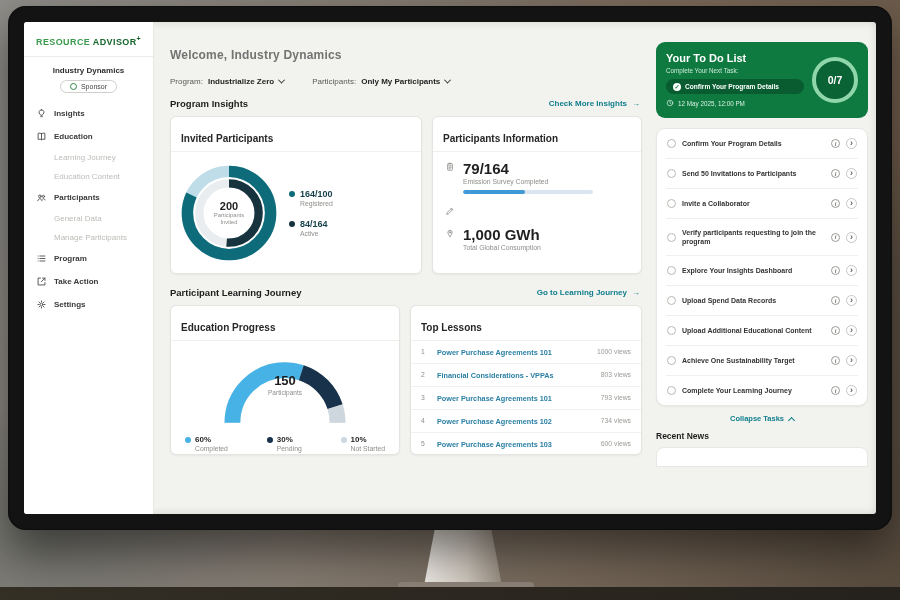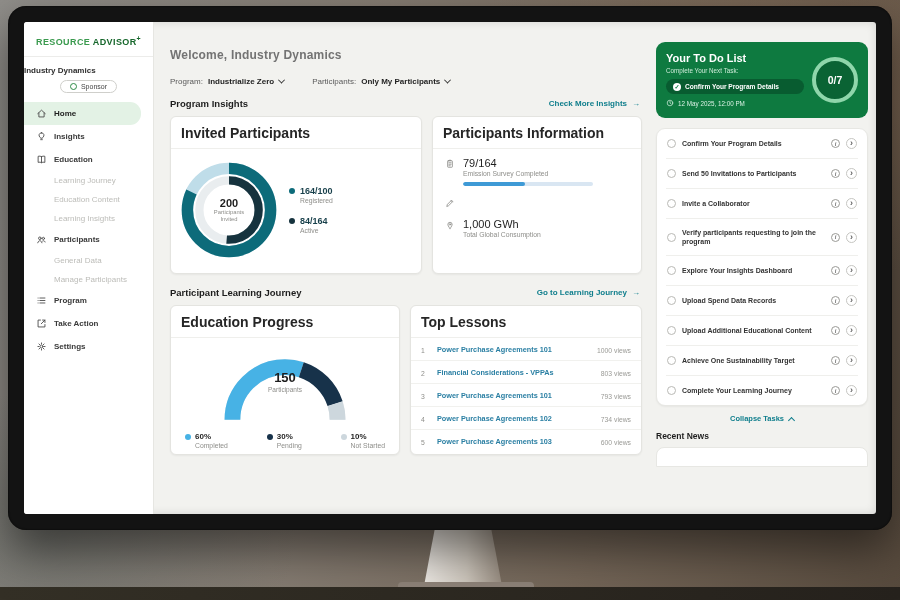--- a/index.html
+++ b/index.html
@@ -17,21 +17,21 @@
 
   .monitor{position:absolute;left:8px;top:6px;width:884px;height:524px;background:#131313;
     border-radius:18px;padding:16px;box-shadow:0 20px 45px rgba(0,0,0,.5), inset 0 0 2px #000;}
   .screen{position:relative;width:100%;height:100%;background:#f2f2ef;border-radius:3px;overflow:hidden;
     display:flex;box-shadow:inset 0 0 10px rgba(0,0,0,.12);font-size:8px;color:#333}
 
   
   .sidebar{width:130px;min-width:130px;background:#fff;border-right:1px solid #e6e6e2;padding-top:10px}
   .logo{padding:3px 12px 9px;font-size:9px;font-weight:bold;letter-spacing:.4px;border-bottom:1px solid #ececea;white-space:nowrap}
   .logo .l1{color:#3a9a4e}.logo .l2{color:#17672c}.logo sup{color:#17672c;font-size:7px}
-  .org{text-align:left;font-size:8px;font-weight:bold;color:#2e2e2e;margin-top:9px}
+  .org{text-align:center;font-size:8px;font-weight:bold;color:#2e2e2e;margin-top:9px}
   .sponsor{margin:5px auto 9px;display:flex;align-items:center;gap:4px;border:1px solid #cfcfcb;border-radius:10px;
     background:#fff;padding:2px 9px;font-size:7px;color:#444;cursor:pointer}
   .spon-dot{width:7px;height:7px;border-radius:50%;border:1.5px solid #2e8b47}
   .nav-item{display:flex;align-items:center;gap:7px;padding:6px 12px;font-size:8px;color:#3a3a3a;font-weight:700;cursor:pointer}
   .nav-item.sub{padding:5px 12px 5px 30px;color:#bcbcb8;font-weight:400}
   .nav-item.active{background:#e3f2e5;border-radius:0 11px 11px 0;margin-right:12px;color:#1e1e1e}
   .nav-icon{width:11px;height:11px;display:inline-flex;color:#4a4a4a;flex:none}
   .nav-icon svg{width:11px;height:11px}
 
   
@@ -39,56 +39,56 @@
   h1{font-size:12px;color:#737373;letter-spacing:.2px;margin-bottom:15px}
   .filters{display:flex;gap:28px;margin-bottom:12px}
   .filter{display:flex;align-items:center;gap:5px;font-size:8px;color:#5a5a5a;cursor:pointer}
   .filter b{color:#1f1f1f}
   .chev{width:5px;height:5px;border-right:1.3px solid #333;border-bottom:1.3px solid #333;transform:rotate(45deg) translate(-1px,-1px)}
   .sec-head{display:flex;justify-content:space-between;align-items:center;margin:4px 2px 7px 0}
   .sec-head h2{font-size:9.5px;color:#1d1d1d}
   .tlink{font-size:8px;font-weight:bold;color:#0f7e8c;display:flex;gap:5px;align-items:center;cursor:pointer;text-decoration:none}
   .row{display:flex;gap:10px;margin-bottom:13px}
   .card{background:#fff;border:1px solid #e4e4e0;border-radius:6px;box-shadow:0 1px 2px rgba(0,0,0,.05)}
-  .card h3{font-size:14px;color:#262626;padding:8px 10px 7px;border-bottom:1px solid #efefec}
+  .card h3{font-size:10px;color:#262626;padding:16px 10px 7px;border-bottom:1px solid #efefec}
   .card-invited{width:252px;height:158px}
   .card-pinfo{flex:1;height:158px}
   .card-edu{width:230px;height:150px}
   .card-lessons{flex:1;height:150px}
 
   .donut-wrap{display:flex;align-items:center;gap:8px;padding:9px 6px}
   .donut{position:relative;width:104px;height:104px;flex:none}
   .donut svg{width:104px;height:104px}
   .donut-center{position:absolute;inset:0;display:flex;flex-direction:column;align-items:center;justify-content:center;text-align:center}
   .donut-center b{font-size:11px;color:#1f1f1f}
   .donut-center span{font-size:5.8px;color:#8e8e8a;width:42px;line-height:1.2}
   .legend{display:flex;flex-direction:column;gap:12px}
   .leg-item{display:flex;gap:5px;align-items:flex-start}
   .dot{width:6px;height:6px;border-radius:50%;margin-top:2px;flex:none}
   .leg-val{font-size:9px;font-weight:bold;color:#173f4a}
   .leg-lab{font-size:6.8px;color:#8e8e8a;margin-top:1px}
 
   .stat{display:flex;gap:8px;padding:8px 12px 2px;align-items:flex-start}
   .stat-ic{width:10px;height:10px;display:inline-flex;color:#8d8d89;margin-top:2px;flex:none}
   .stat-ic svg{width:10px;height:10px}
-  .stat-val{font-size:11px;font-weight:normal;color:#1f1f1f}
+  .stat-val{font-size:15px;font-weight:bold;color:#1f1f1f}
   .stat-lab{font-size:6.8px;color:#8e8e8a;margin-top:1px}
   .bar{height:4px;background:#d9e6f2;border-radius:2px;margin-top:5px;width:130px;overflow:hidden}
   .bar i{display:block;height:100%;background:#3e9ad6;border-radius:2px}
 
   .gauge-wrap{position:relative;width:150px;margin:6px auto 0}
   .gauge-wrap svg{width:150px;height:82px;display:block}
   .gauge-center{position:absolute;left:0;right:0;top:26px;text-align:center}
   .gauge-center b{font-size:13px;color:#1d1d1d;display:block}
   .gauge-center span{font-size:6.5px;color:#8e8e8a}
   .gauge-legend{display:flex;justify-content:space-between;padding:6px 14px 0}
   .gleg{display:flex;gap:4px;align-items:flex-start}
   .gleg .leg-val{font-size:8px;color:#1f1f1f}
 
-  .lesson{display:flex;align-items:flex-end;gap:7px;padding:6.5px 10px;border-bottom:1px solid #f1f1ee}
+  .lesson{display:flex;align-items:flex-start;gap:7px;padding:6.5px 10px;border-bottom:1px solid #f1f1ee}
   .lesson:last-child{border-bottom:none}
   .rank{width:9px;font-size:6.8px;color:#8e8e8a;flex:none}
   .ltitle{flex:1;font-size:7.3px;color:#2a7fa3;font-weight:600;cursor:pointer;text-decoration:none;white-space:nowrap;overflow:hidden}
   .views{font-size:6.8px;color:#9a9a96}
 
   
   .rightpanel{width:222px;min-width:222px;padding:20px 8px 8px 2px;display:flex;flex-direction:column}
   .todo-card{background:#0e7a40;border-radius:9px;color:#fff;padding:10px 10px 11px;display:flex;gap:8px}
   .todo-left{flex:1;min-width:0}
   .todo-card h2{font-size:11px;margin-bottom:3px}
@@ -132,28 +132,20 @@
         <div class="logo">
           <span class="l1">RESOURCE</span>
           <span class="l2">ADVISOR</span><sup>+</sup>
         </div>
         <div class="org">Industry Dynamics</div>
         <button class="sponsor">
           <span class="spon-dot"></span>
           <span>Sponsor</span>
         </button>
         <nav>
-            <div class="nav-item active">
-              <span class="nav-icon">
-                <svg viewBox="0 0 16 16" fill="none" stroke="currentColor" stroke-width="1.3" stroke-linecap="round" stroke-linejoin="round">
-                  <path d="M2.5 8.2 8 3.2l5.5 5M4.2 7.2V13h7.6V7.2"></path>
-                </svg>
-              </span>
-              <span>Home</span>
-            </div>
             <div class="nav-item">
               <span class="nav-icon">
                 <svg viewBox="0 0 16 16" fill="none" stroke="currentColor" stroke-width="1.3" stroke-linecap="round" stroke-linejoin="round">
                   <path d="M8 2.6a3.6 3.6 0 0 1 2.1 6.5c-.5.4-.8.9-.8 1.4H6.7c0-.5-.3-1-.8-1.4A3.6 3.6 0 0 1 8 2.6z"></path>
                   <path d="M6.8 12.6h2.4"></path>
                 </svg>
               </span>
               <span>Insights</span>
             </div>
             <div class="nav-item">
@@ -163,23 +155,20 @@
                   <path d="M8 4v8.4"></path>
                 </svg>
               </span>
               <span>Education</span>
             </div>
             <div class="nav-item sub">
               <span>Learning Journey</span>
             </div>
             <div class="nav-item sub">
               <span>Education Content</span>
-            </div>
-            <div class="nav-item sub">
-              <span>Learning Insights</span>
             </div>
             <div class="nav-item">
               <span class="nav-icon">
                 <svg viewBox="0 0 16 16" fill="none" stroke="currentColor" stroke-width="1.3" stroke-linecap="round" stroke-linejoin="round">
                   <circle cx="5.6" cy="6.2" r="1.9"></circle>
                   <circle cx="10.8" cy="6.4" r="1.6"></circle>
                   <path d="M2.6 12.8c.5-2 1.7-3 3-3s2.5 1 3 3"></path>
                   <path d="M9.6 10.2c.4-.3.8-.4 1.2-.4 1 0 1.9.6 2.4 1.8"></path>
                 </svg>
               </span>

